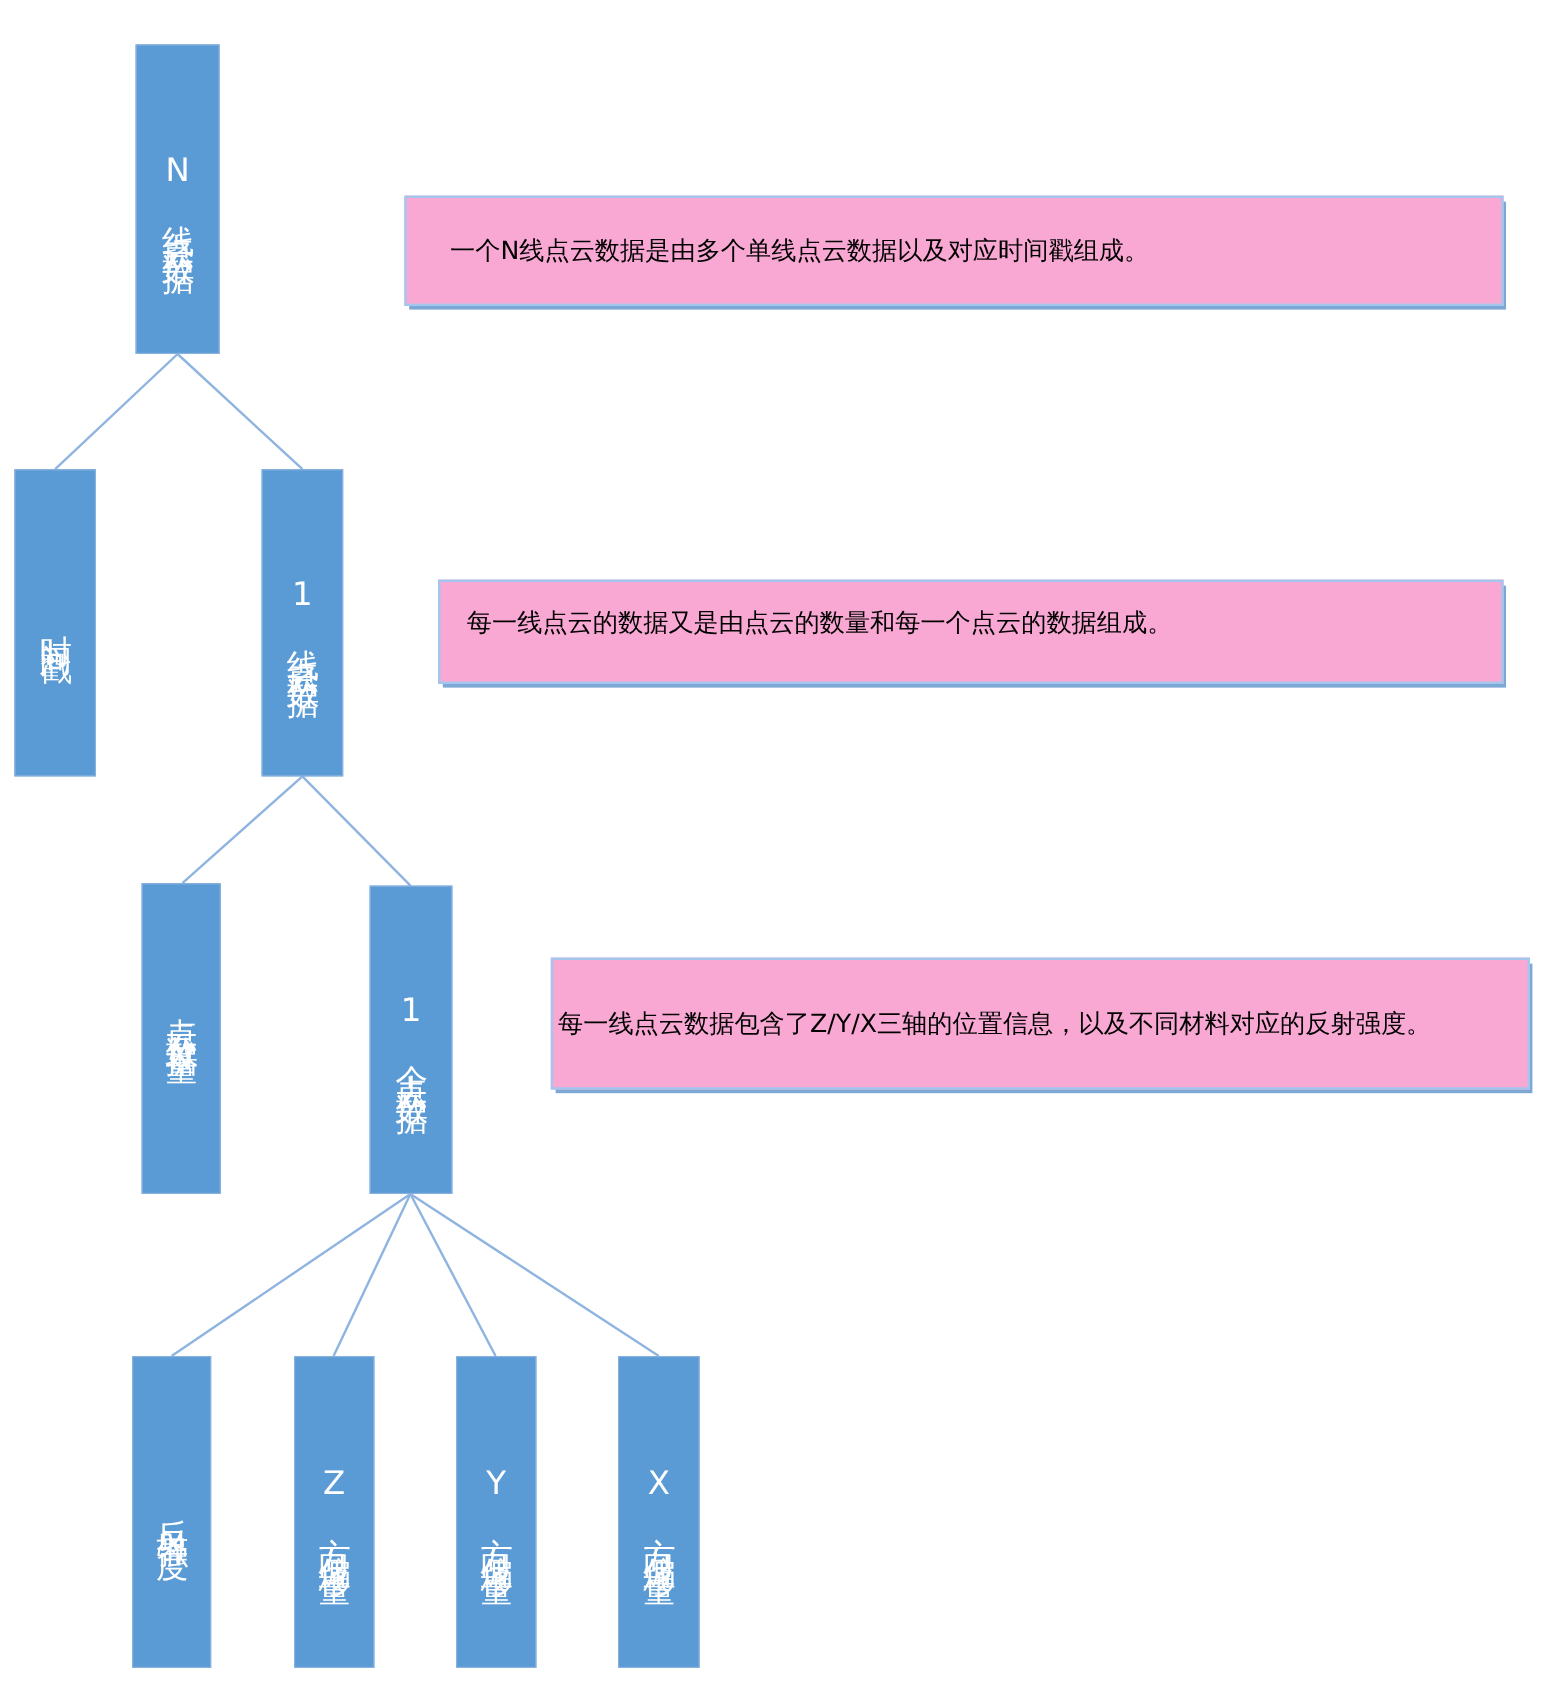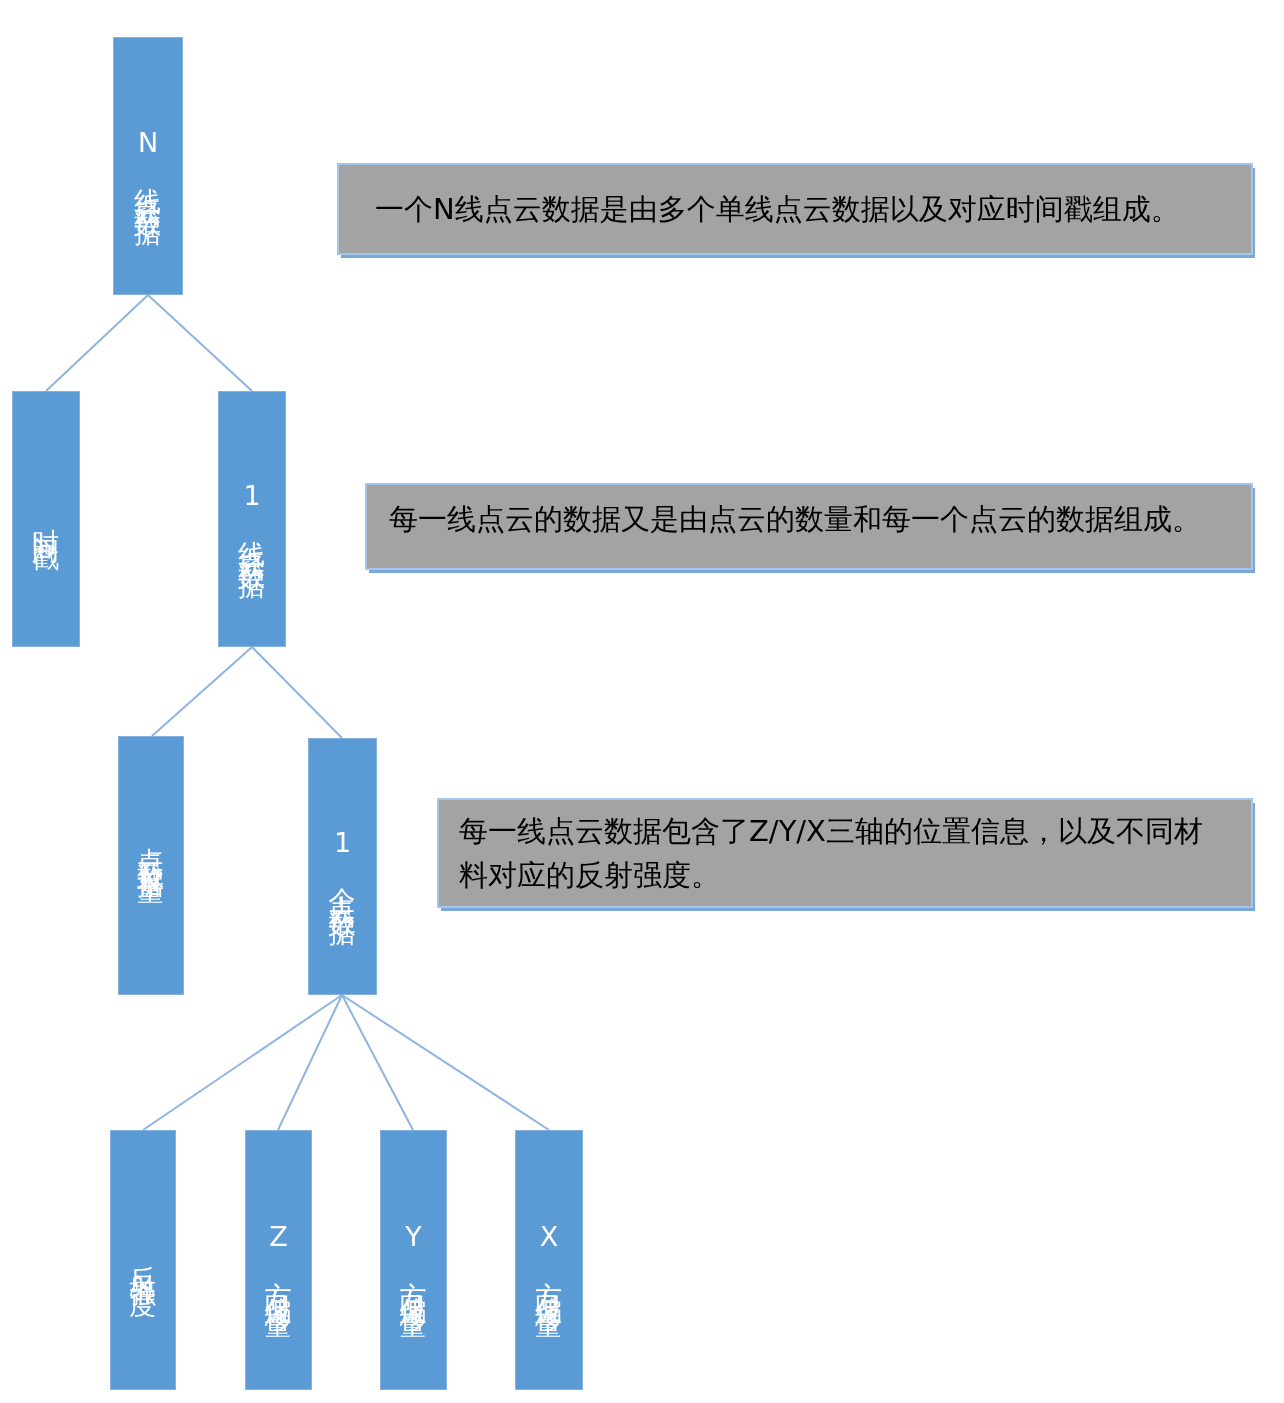--- a/index.html
+++ b/index.html
@@ -22,43 +22,44 @@
   .node .label{
     writing-mode:vertical-rl;
     text-orientation:upright;
     color:var(--node-text,#ffffff);
     font-size:27px;
     line-height:1;
     letter-spacing:8px;
   }
   .annotation{
     position:absolute;
-    background:#a3a3a3;
+    background:#f9a8d4;
     border:2px solid var(--annotation-border,#a3c6ec);
     box-shadow:3px 4px 0 -1px var(--annotation-shadow,#7da7d4);
     box-sizing:border-box;
     display:flex;align-items:center;
     color:var(--annotation-text,#000000);
-    font-size:29px;
+    font-size:21px;
     line-height:44px;
+    text-align:right;
   }
   
   .n-root        {left:113px;top:37px;  width:70px;height:258px;}
   .n-timestamp   {left:12px; top:391px; width:68px;height:256px;}
   .n-single-line {left:218px;top:391px; width:68px;height:256px;}
   .n-point-count {left:118px;top:736px; width:66px;height:259px;}
   .n-single-point{left:308px;top:738px; width:69px;height:257px;}
   .n-reflect     {left:110px;top:1130px;width:66px;height:260px;}
   .n-z-offset    {left:245px;top:1130px;width:67px;height:260px;}
   .n-y-offset    {left:380px;top:1130px;width:67px;height:260px;}
   .n-x-offset    {left:515px;top:1130px;width:68px;height:260px;}
   
   .a-1{left:337px;top:163px;width:916px;height:92px; padding:0 24px 0 36px;}
   .a-2{left:365px;top:483px;width:888px;height:87px; padding:0 24px 16px 22px;}
-  .a-3{left:437px;top:798px;width:816px;height:110px;padding:0 20px 0 20px;}
+  .a-3{left:459px;top:798px;width:816px;height:110px;padding:0 20px 0 4px;}
 </style>
 </head>
 <body>
 
 <div class="canvas">
 
   <svg class="edges" viewBox="0 0 1284 1403" xmlns="http://www.w3.org/2000/svg">
     <line x1="148" y1="295" x2="46" y2="391"></line>
     <line x1="148" y1="295" x2="252" y2="391"></line>
     <line x1="252" y1="647" x2="152" y2="736"></line>

